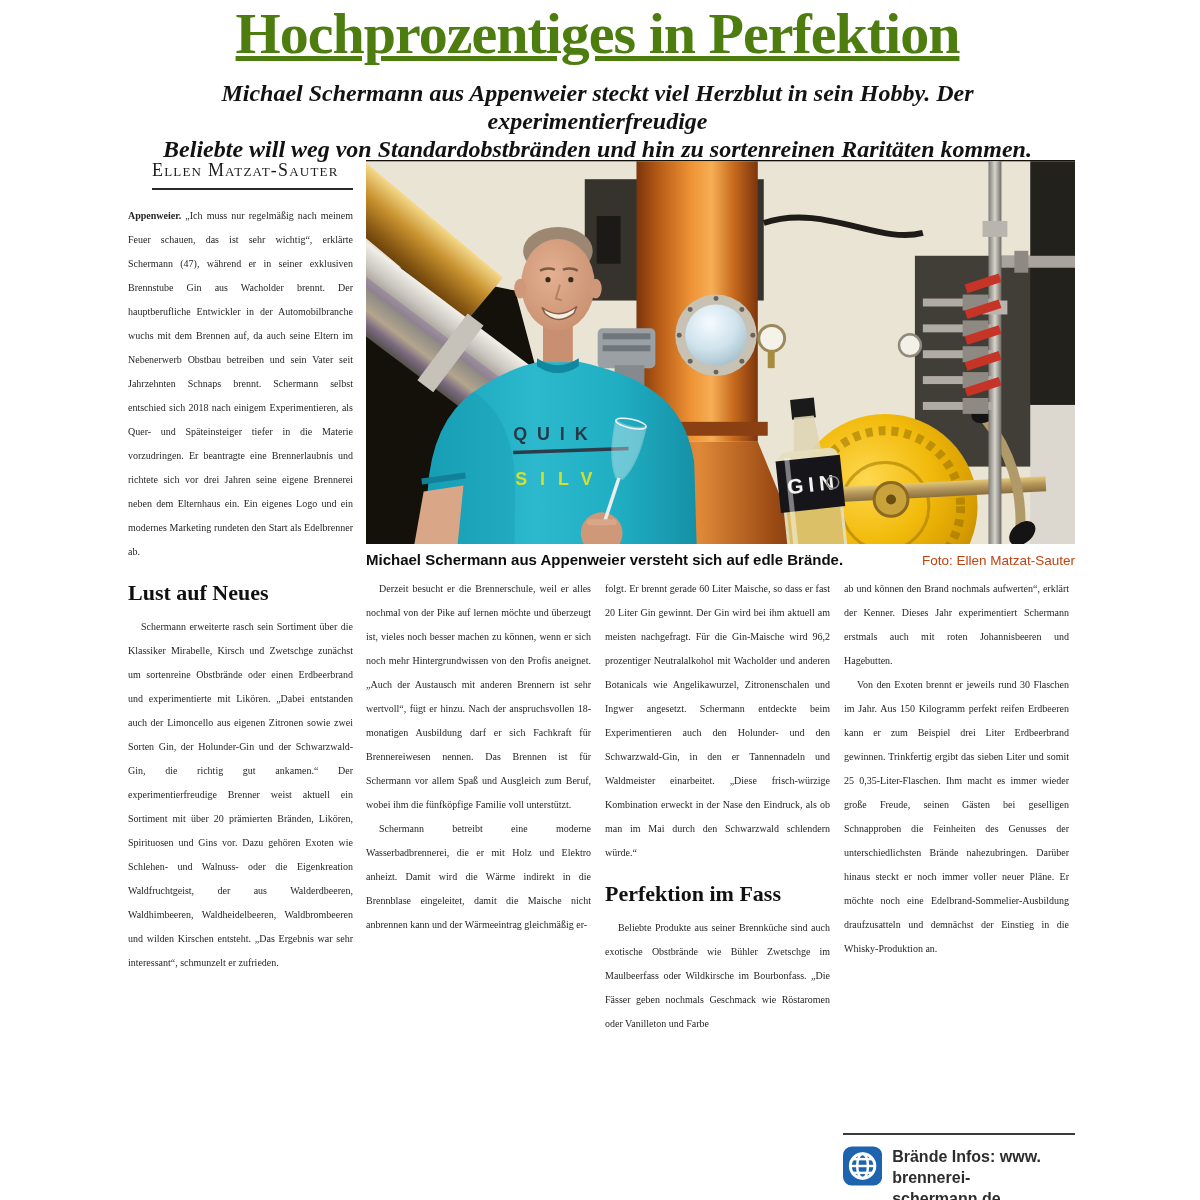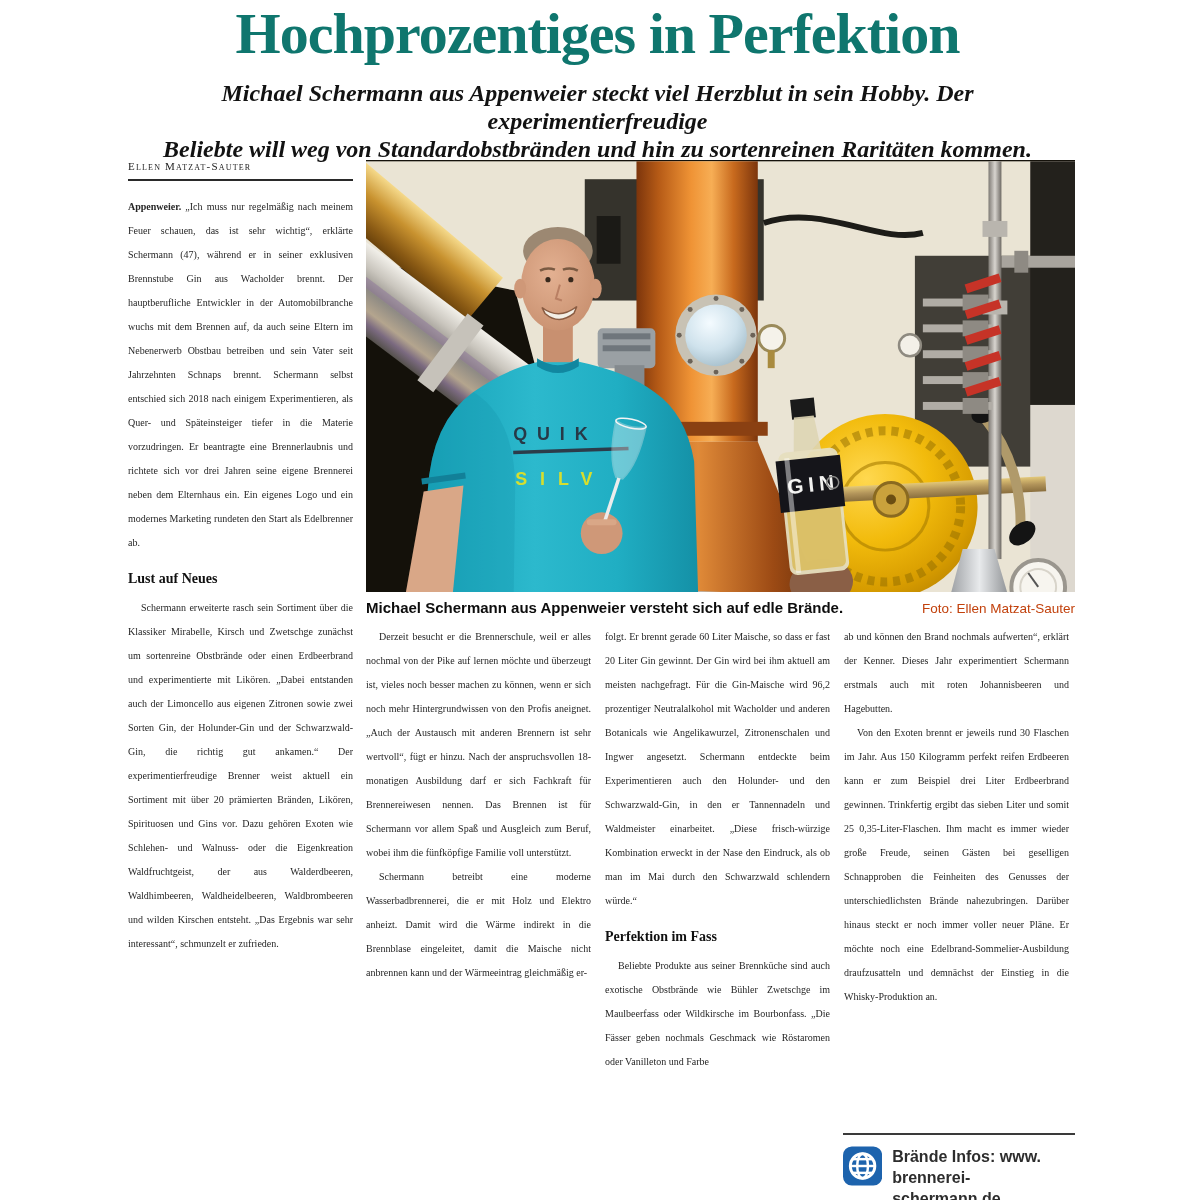--- a/index.html
+++ b/index.html
@@ -1,33 +1,33 @@
 <!DOCTYPE html>
 <html lang="de"><head>
 <meta charset="utf-8">
 <style>
   html,body{margin:0;padding:0;background:#ffffff;}
   .page{position:relative;width:1200px;height:1200px;background:#fff;overflow:hidden;
         font-family:"Liberation Serif","DejaVu Serif",serif;color:#262626;}
   
   .header{position:absolute;left:115px;top:0;width:965px;text-align:center;}
-  .headline{margin:2px 0 12px;font-size:58px;font-weight:700;letter-spacing:-1px;color:#0f766e;line-height:1.12;}
+  .headline{margin:2px 0 12px;font-size:58px;font-weight:700;letter-spacing:-1px;color:#4d7c0f;line-height:1.12;text-decoration:underline;}
   .subhead{font-style:italic;font-weight:700;font-size:24px;line-height:28px;color:#121212;}
   
   .content{position:absolute;left:128px;top:160px;width:947px;display:flex;gap:13px;}
   .col{width:225px;}
-  .byline{font-variant:small-caps;font-size:11px;letter-spacing:1.2px;color:#1b1b1b;
-          padding-bottom:7px;border-bottom:2px solid #2a2a2a;margin-bottom:14px;}
+  .byline{font-variant:small-caps;font-size:18px;letter-spacing:1.2px;color:#1b1b1b;
+          padding-bottom:7px;border-bottom:2px solid #2a2a2a;margin-bottom:14px;margin-left:24px;}
   .para{margin:0;font-size:10px;line-height:24px;text-align:justify;hyphens:auto;}
   .para.indent{text-indent:13px;}
   .dateline{font-weight:700;}
-  .crosshead{margin:16px 0 9px;font-size:14px;font-weight:700;color:#101010;}
+  .crosshead{margin:16px 0 9px;font-size:22px;font-weight:700;color:#101010;}
   
   .right{width:709px;}
-  .photo{position:relative;width:709px;height:432px;background:#15120b;overflow:hidden;}
+  .photo{position:relative;width:709px;height:384px;background:#15120b;overflow:hidden;}
   .caption-row{display:flex;justify-content:space-between;align-items:baseline;
                font-family:"Liberation Sans","DejaVu Sans",sans-serif;margin:7px 0 9px 0;gap:16px;}
   .caption{font-weight:700;font-size:15px;color:#0d0d0d;}
   .credit{font-size:13.5px;color:#c2410c;}
   .bottom-cols{display:flex;gap:14px;}
   
   .infobox{position:absolute;left:843px;top:1133px;width:232px;border-top:2px solid #3a3a3a;
            padding-top:11px;display:flex;gap:10px;align-items:flex-start;
            font-family:"Liberation Sans","DejaVu Sans",sans-serif;background:#fff;}
   .infobox-text{font-weight:700;font-size:16px;line-height:21px;color:#2d2d2d;}

